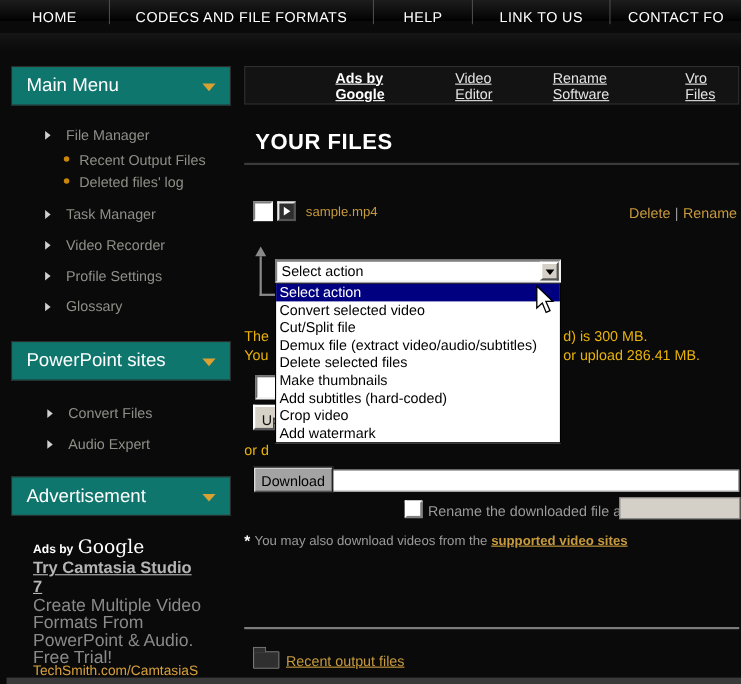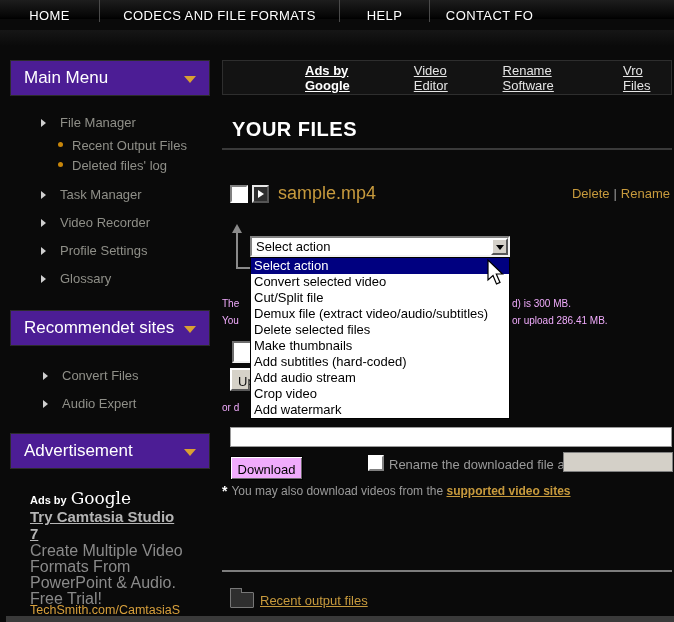--- a/index.html
+++ b/index.html
@@ -15,21 +15,21 @@
   .topnav .nav-item{color:#fff;font-size:13px;letter-spacing:.4px;
     padding-top:8px;height:22px;text-align:center;box-sizing:border-box;cursor:pointer;
     white-space:nowrap;overflow:hidden;}
   .topnav .nav-item.sep{border-right:1px solid #4a4a4a;}
   .n0{width:100px}.n1{width:240px}.n2{width:90px}.n3{width:125px}.n4{width:119px}
   .below-nav{position:absolute;left:0;top:30px;width:674px;height:16px;
     background:linear-gradient(180deg,#161616,#0a0a0a);}
 
   
   .section-head{position:absolute;left:10px;width:200px;height:36px;box-sizing:border-box;
-    background:#4c1d95;border:1px solid #2c2c2c;color:#fff;font-size:17px;
+    background:#0f766e;border:1px solid #2c2c2c;color:#fff;font-size:17px;
     line-height:34px;padding-left:13px;cursor:pointer;}
   .tri-down{position:absolute;right:13px;top:15px;width:0;height:0;
     border-left:6px solid transparent;border-right:6px solid transparent;
     border-top:7px solid #d9a032;}
   .side-item{position:absolute;color:#8f8f88;font-size:13px;cursor:pointer;white-space:nowrap;}
   .arrow-b{position:absolute;width:0;height:0;
     border-top:4px solid transparent;border-bottom:4px solid transparent;
     border-left:5px solid #cfcfcf;}
   .dot-b{position:absolute;width:5px;height:5px;border-radius:50%;background:#c8860a;}
 
@@ -55,43 +55,43 @@
   .heading{color:#fff;font-size:20px;font-weight:bold;letter-spacing:.5px;padding-left:10px;}
 
   .file-row{position:absolute;left:230px;top:183px;display:flex;align-items:center;}
   .cb{width:14px;height:14px;background:#fff;border:2px solid;
     border-color:#808080 #fff #fff #808080;box-sizing:content-box;cursor:pointer;}
   .play-btn{width:13px;height:14px;margin-left:4px;background:#2e2e2e;
     border:2px solid;border-color:#e8e8e8 #555 #555 #e8e8e8;cursor:pointer;
     display:flex;align-items:center;justify-content:center;}
   .play-tri{width:0;height:0;border-top:4px solid transparent;border-bottom:4px solid transparent;
     border-left:6px solid #fff;margin-left:1px;}
-  .file-name{color:#c79a3d;font-size:18px;margin-left:9px;cursor:pointer;}
+  .file-name{color:#c79a3d;font-size:12px;margin-left:9px;cursor:pointer;}
   .row-actions{position:absolute;left:222px;top:186px;width:448px;text-align:right;font-size:13px;}
   .row-actions .olink{color:#c79a3d;cursor:pointer;}
   .row-actions .sep2{color:#9a9a9a;margin:0 4px;}
 
   .elbow{position:absolute;left:236px;top:233px;width:13px;height:34px;
     border-left:2px solid #8a8a8a;border-bottom:2px solid #8a8a8a;}
   .elbow-head{position:absolute;left:232px;top:224px;width:0;height:0;
     border-left:5px solid transparent;border-right:5px solid transparent;
     border-bottom:9px solid #8a8a8a;}
 
-  .bgtext{position:absolute;color:#f0abfc;font-size:10px;white-space:nowrap;z-index:2;}
+  .bgtext{position:absolute;color:#eab308;font-size:13px;white-space:nowrap;z-index:2;}
 
   .file-box{position:absolute;left:232px;top:341px;width:60px;height:18px;background:#fff;
     border:2px solid;border-color:#6d6d6d #f2f2f2 #f2f2f2 #6d6d6d;z-index:3;}
   .upload-btn{position:absolute;left:230px;top:368px;width:64px;height:23px;box-sizing:border-box;
     background:#d6d2c8;border:2px solid;border-color:#fff #5a5a5a #5a5a5a #fff;
     color:#111;font-size:13px;text-align:left;padding:3px 0 0 6px;z-index:3;cursor:pointer;
     font-family:"Liberation Sans",sans-serif;}
   .long-input{position:absolute;left:230px;top:427px;width:440px;height:18px;background:#fff;
     border:1px solid #9a9a9a;z-index:3;}
-  .download-btn{position:absolute;left:230px;top:456px;width:73px;height:24px;box-sizing:border-box;
-    background:#f0abfc;border:1px solid #000;
+  .download-btn{position:absolute;left:230px;top:424px;width:73px;height:24px;box-sizing:border-box;
+    background:#a3a3a3;border:1px solid #000;
     box-shadow:inset 1px 1px 0 #fff,inset -1px -1px 0 #6a6a6a;
     color:#000;font-size:13px;text-align:center;padding-top:3px;cursor:pointer;z-index:3;
     font-family:"Liberation Sans",sans-serif;}
   .rename-cb{position:absolute;left:368px;top:455px;width:12px;height:12px;background:#fff;
     border:2px solid;border-color:#fff #808080 #808080 #fff;cursor:pointer;z-index:3;}
   .rename-label{position:absolute;left:389px;top:457px;color:#9a9a9a;font-size:13px;z-index:3;}
   .gray-input{position:absolute;left:563px;top:452px;width:108px;height:18px;
     background:#d4d0c8;border:1px solid #808080;z-index:3;}
 
   .note-line{position:absolute;left:222px;top:483px;font-size:12px;color:#9a9a9a;z-index:3;}
@@ -123,20 +123,21 @@
   .opt.selected{background:#000080;color:#fff;}
   .cursor{position:absolute;left:487px;top:259px;z-index:60;pointer-events:none;}
 </style>
 </head>
 <body>
 
 <div class="topnav">
   <div class="nav-item sep n0">HOME</div>
   <div class="nav-item sep n1">CODECS AND FILE FORMATS</div>
   <div class="nav-item sep n2">HELP</div>
+  <div class="nav-item sep n3">LINK TO US</div>
   <div class="nav-item n4">CONTACT FO</div>
 </div>
 <div class="below-nav"></div>
 
 <div class="section-head" style="top:60px;">
   <span>Main Menu</span>
   <span class="tri-down"></span>
 </div>
 
 <span class="arrow-b" style="left:41px;top:119px;"></span>
@@ -148,21 +149,21 @@
 <span class="arrow-b" style="left:41px;top:191px;"></span>
 <div class="side-item" style="left:60px;top:187px;">Task Manager</div>
 <span class="arrow-b" style="left:41px;top:219px;"></span>
 <div class="side-item" style="left:60px;top:215px;">Video Recorder</div>
 <span class="arrow-b" style="left:41px;top:247px;"></span>
 <div class="side-item" style="left:60px;top:243px;">Profile Settings</div>
 <span class="arrow-b" style="left:41px;top:275px;"></span>
 <div class="side-item" style="left:60px;top:271px;">Glossary</div>
 
 <div class="section-head" style="top:310px;">
-  <span>Recommendet sites</span>
+  <span>PowerPoint sites</span>
   <span class="tri-down"></span>
 </div>
 <span class="arrow-b" style="left:43px;top:372px;"></span>
 <div class="side-item" style="left:62px;top:368px;">Convert Files</div>
 <span class="arrow-b" style="left:43px;top:400px;"></span>
 <div class="side-item" style="left:62px;top:396px;">Audio Expert</div>
 
 <div class="section-head" style="top:433px;">
   <span>Advertisement</span>
   <span class="tri-down"></span>
@@ -230,20 +231,19 @@
   <span class="sel-btn"></span>
 </div>
 <div class="opt-list">
   <div class="opt selected">Select action</div>
   <div class="opt">Convert selected video</div>
   <div class="opt">Cut/Split file</div>
   <div class="opt">Demux file (extract video/audio/subtitles)</div>
   <div class="opt">Delete selected files</div>
   <div class="opt">Make thumbnails</div>
   <div class="opt">Add subtitles (hard-coded)</div>
-  <div class="opt">Add audio stream</div>
   <div class="opt">Crop video</div>
   <div class="opt">Add watermark</div>
 </div>
 
 <svg class="cursor" width="20" height="30" viewBox="0 0 20 30">
   <polygon points="1,1 1,21 6,16.5 9.5,25 13,23.4 9.3,15 15.5,15" fill="#ffffff" stroke="#000000" stroke-width="1.2"></polygon>
 </svg>
 
 </body></html>

